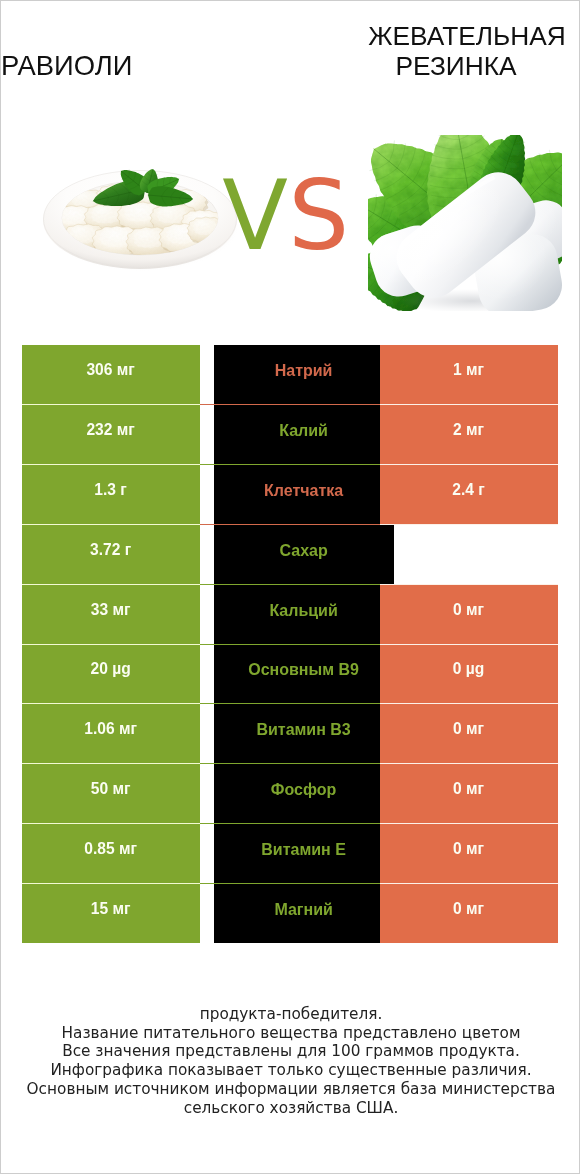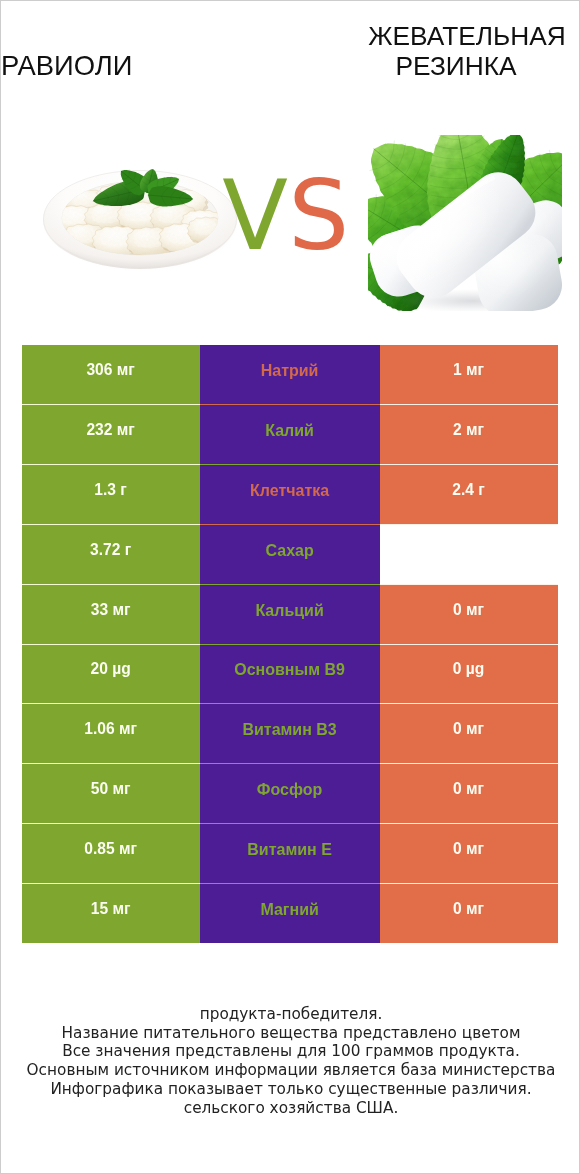--- a/index.html
+++ b/index.html
@@ -9,21 +9,21 @@
   .title-r{position:absolute;left:336px;top:21px;width:260px;text-align:center;font-size:26.3px;color:#111;line-height:29.6px;}
   .title-r .l2{position:relative;left:-11px;}
   .vs{position:absolute;left:0;top:167px;width:570px;text-align:center;font-family:"DejaVu Sans",sans-serif;font-size:96px;line-height:96px;font-weight:400;letter-spacing:0.5px;}
   .vs .v{color:#7FA730;}
   .vs .s{color:#E0694A;}
   .img-l{position:absolute;left:40px;top:168px;width:197px;height:100px;}
   .img-r{position:absolute;left:367px;top:134px;width:194px;height:177px;}
   .table{position:absolute;left:20.6px;top:344px;width:536px;height:598px;}
   .row{position:absolute;left:0;width:536px;height:59.8px;}
   .c-left{position:absolute;left:0;top:0;width:178px;height:100%;background:#7FA62E;}
-  .c-mid{position:absolute;left:178px;top:0;width:180px;height:100%;background:#4c1d95;box-sizing:border-box;}
+  .c-mid{position:absolute;left:192px;top:0;width:180px;height:100%;background:#000000;box-sizing:border-box;}
   .c-right{position:absolute;left:358px;top:0;width:178px;height:100%;background:#E16D49;}
   .cellt{position:absolute;left:0;top:0;width:100%;height:100%;display:flex;align-items:center;justify-content:center;}
   .c-left .cellt,.c-right .cellt{color:#fbfdf2;font-size:15.6px;font-weight:600;padding-bottom:9px;box-sizing:border-box;}
   .c-mid .cellt{font-size:16px;font-weight:bold;padding-bottom:7px;box-sizing:border-box;}
   .gapline{position:absolute;left:0;width:536px;height:1.2px;}
   .footer{position:absolute;left:0;top:1004px;width:580px;text-align:center;font-family:"DejaVu Sans",sans-serif;font-size:15.3px;color:#222;line-height:18.7px;}
 </style>
 </head>
 <body>
 
@@ -556,17 +556,17 @@
         <div class="c-right">
           <div class="cellt">0 мг</div>
         </div>
       </div>
       <div class="gapline" style="top: 537.7px; background: linear-gradient(to right, rgb(242, 249, 211) 0px, rgb(242, 249, 211) 178px, rgb(127, 166, 46) 178px, rgb(127, 166, 46) 358px, rgb(253, 241, 232) 358px, rgb(253, 241, 232) 536px);"></div>
     </div>
   <div class="footer">
       <div>продукта-победителя.</div>
       <div>Название питательного вещества представлено цветом</div>
       <div>Все значения представлены для 100 граммов продукта.</div>
+      <div>Инфографика показывает только существенные различия.</div>
       <div>Основным источником информации является база министерства</div>
-      <div>Инфографика показывает только существенные различия.</div>
       <div>сельского хозяйства США.</div>
     </div>
 </div>
 
 </body></html>

